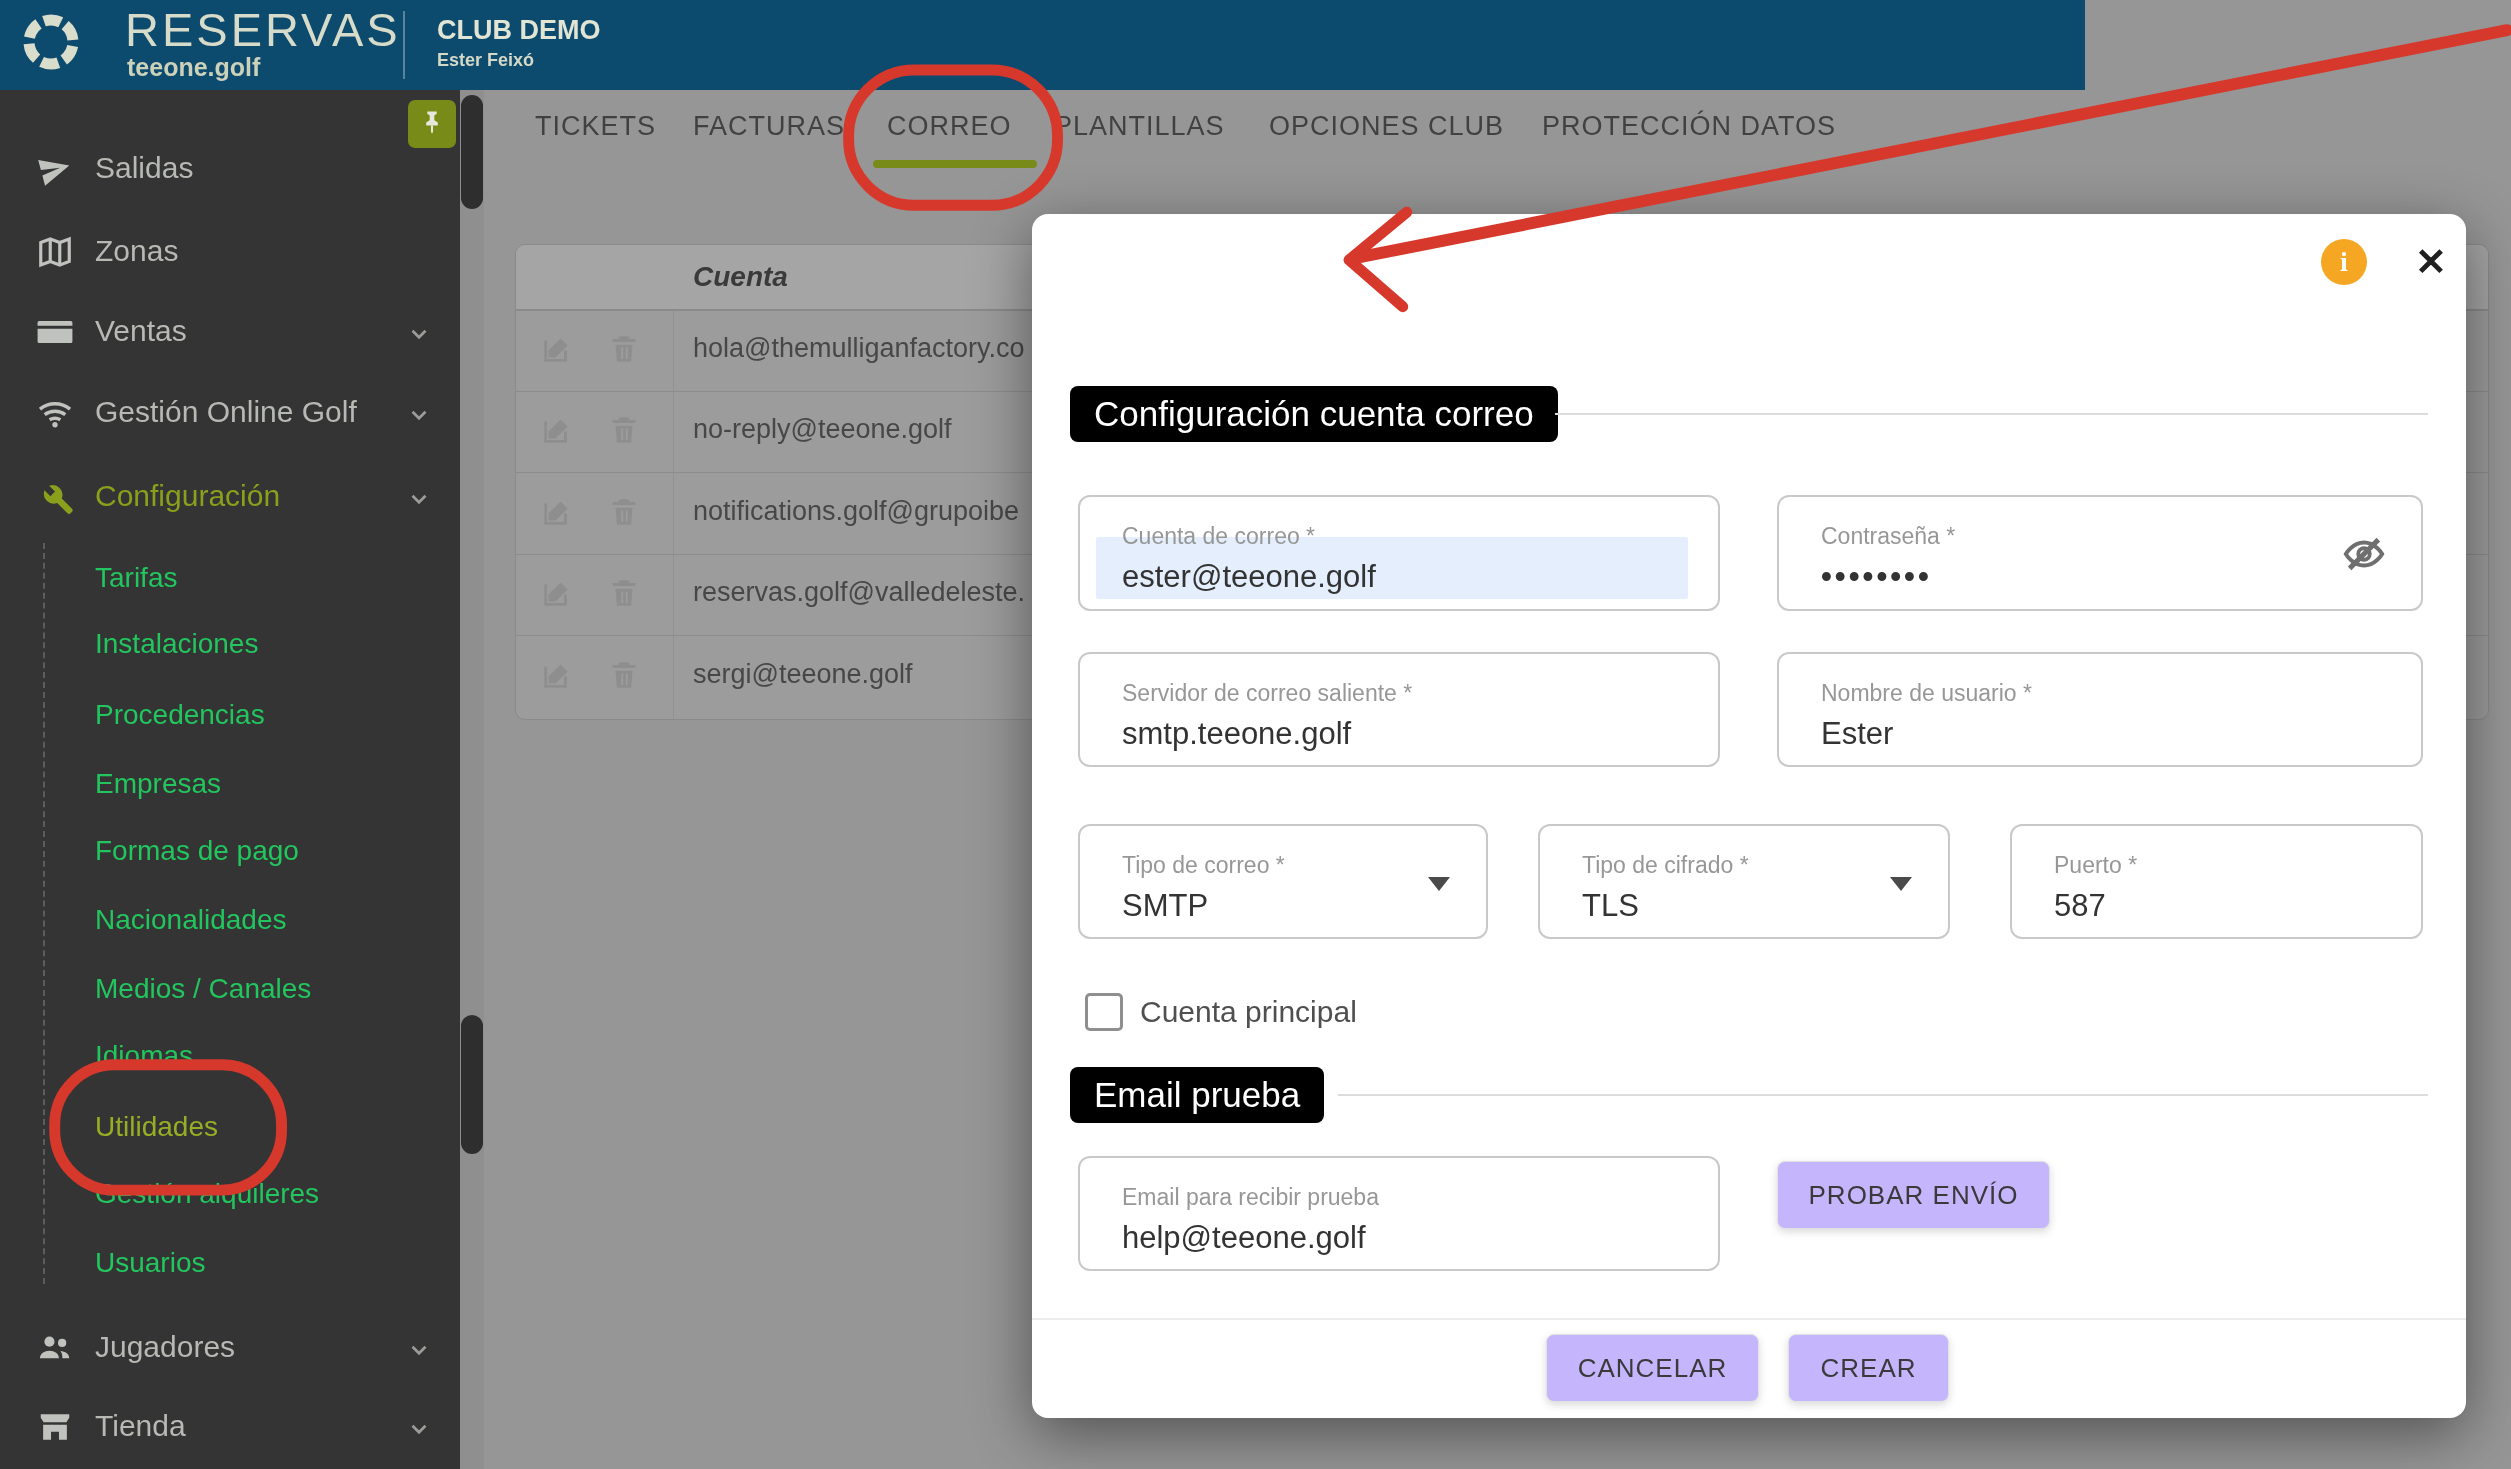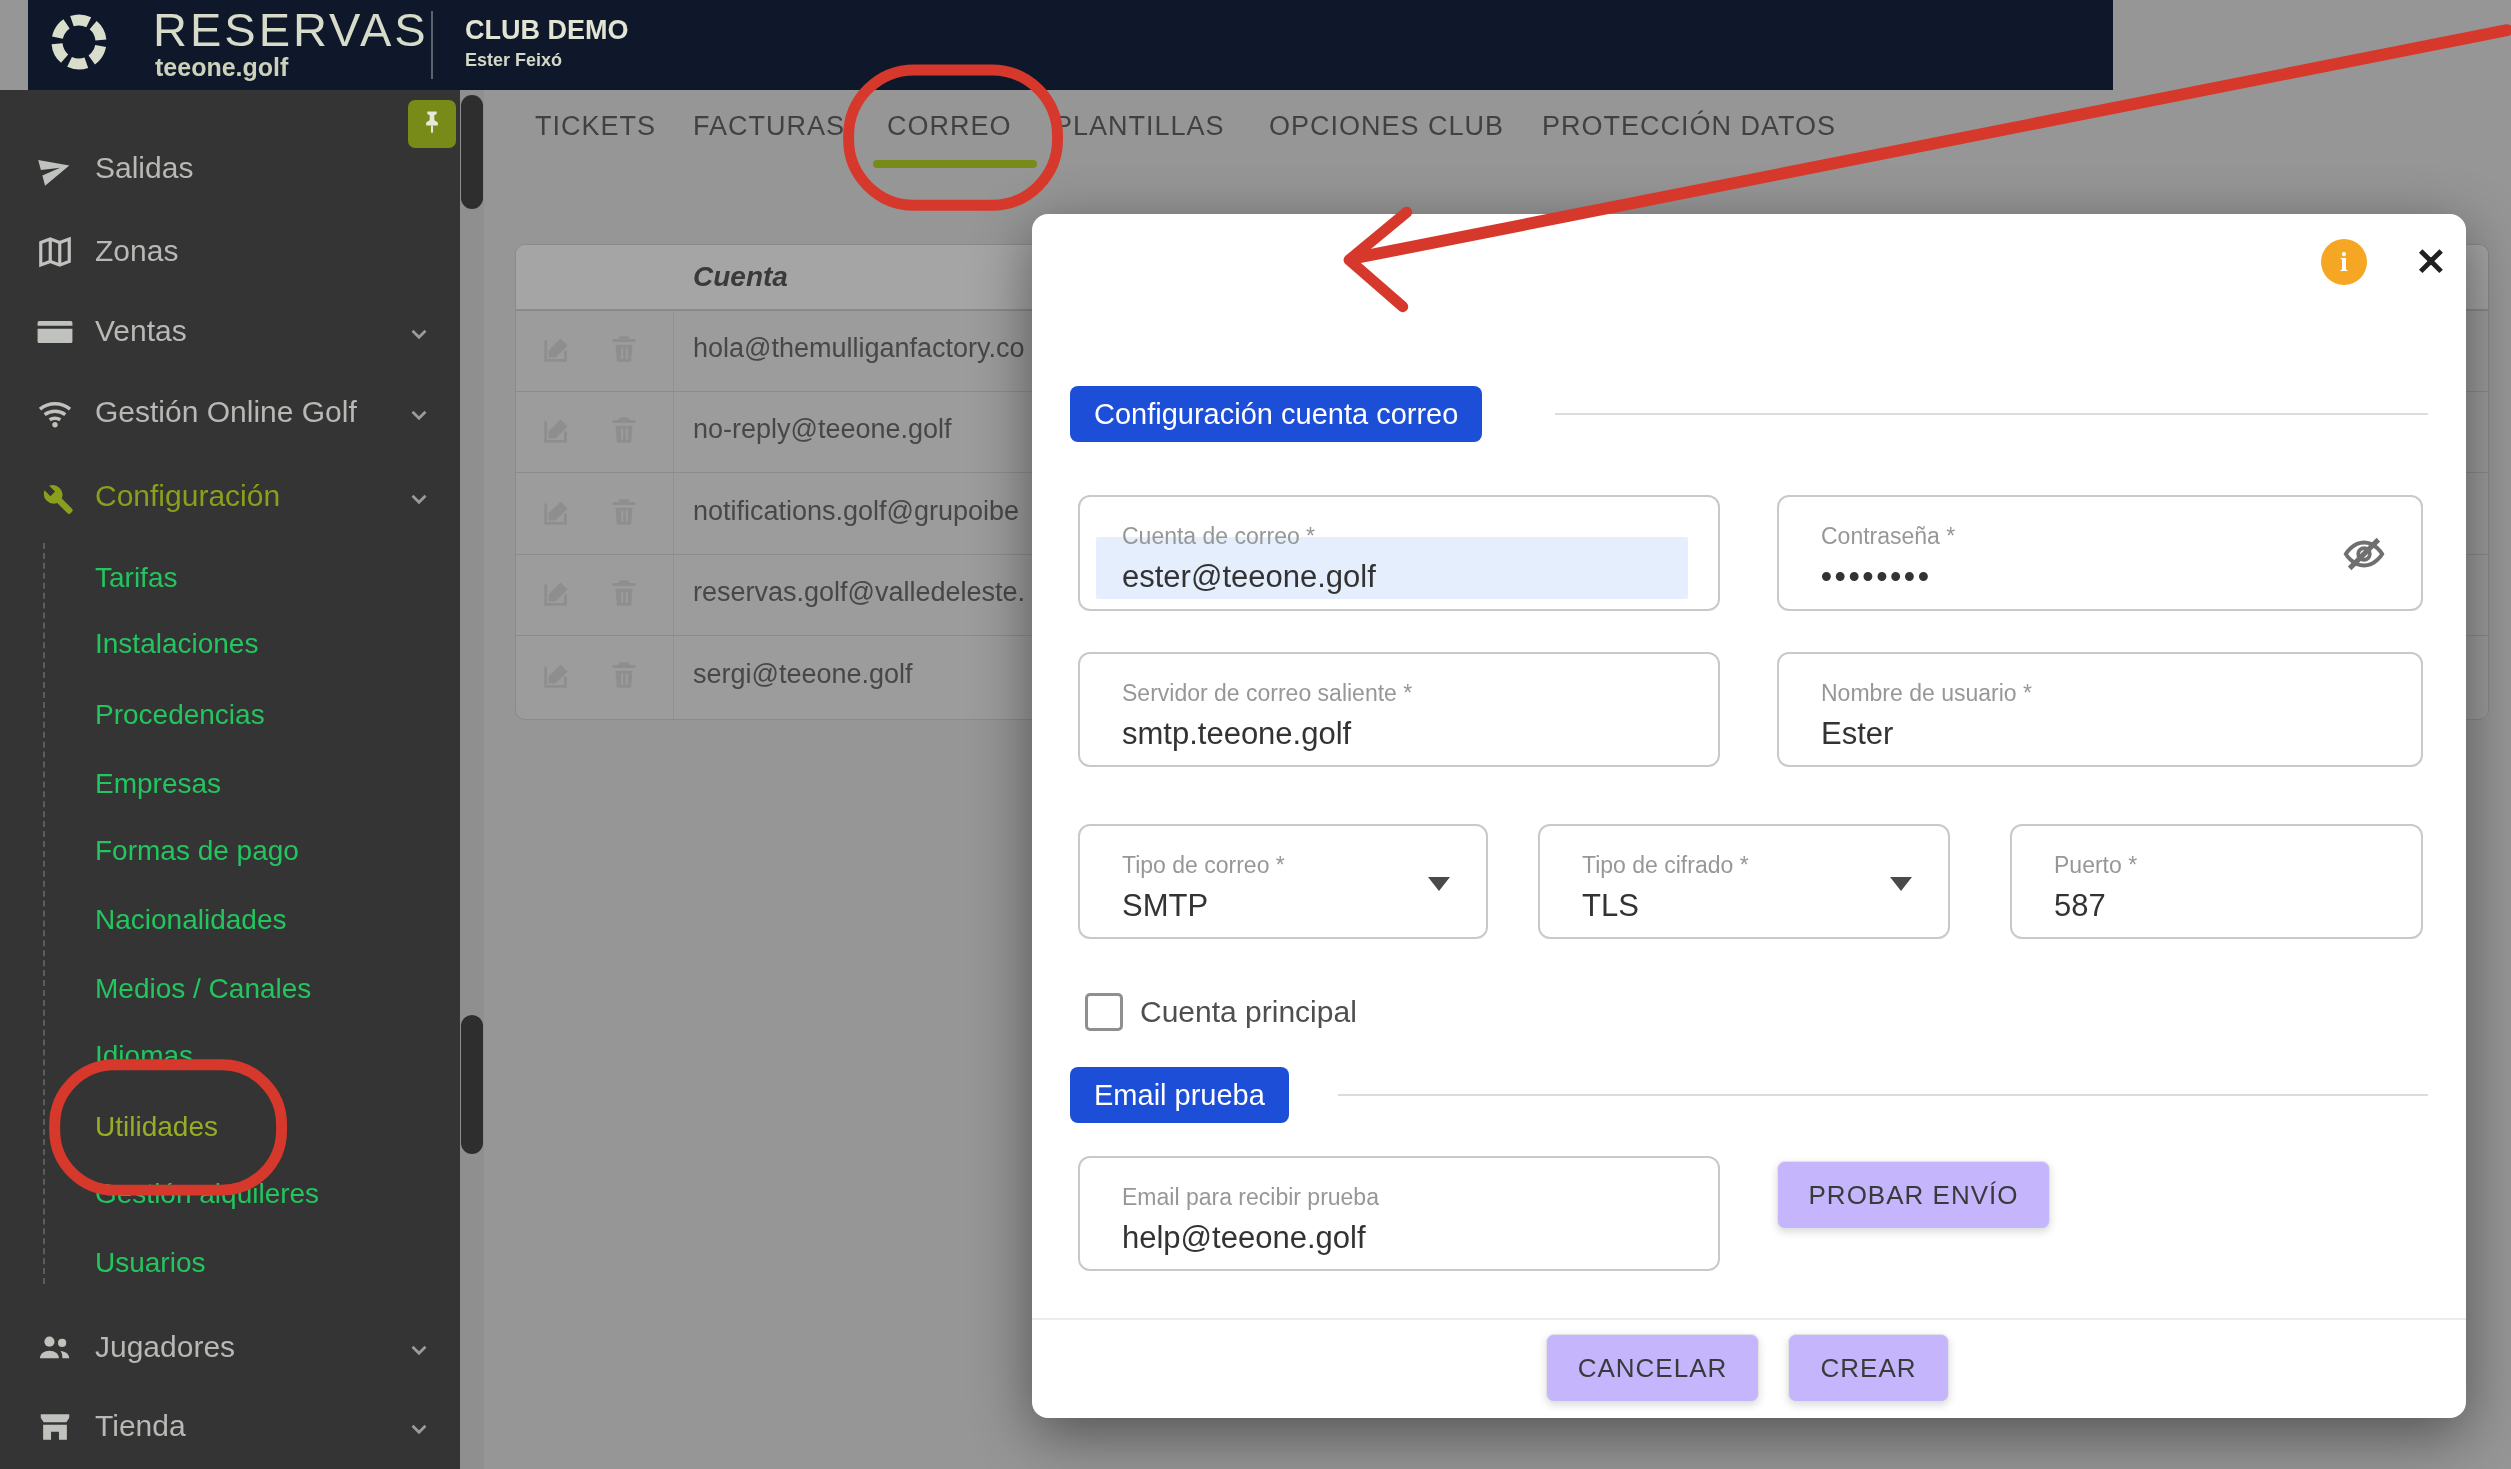--- a/index.html
+++ b/index.html
@@ -1,19 +1,19 @@
 <!DOCTYPE html>
 <html><head>
 <meta charset="utf-8">
 <style>
   html,body{margin:0;padding:0;background:#6e6e6e;}
   #app{position:relative;width:2511px;height:1470px;overflow:hidden;
        background:#969696;font-family:"Liberation Sans",sans-serif;}
   
-  .topbar{position:absolute;left:0;top:0;width:2085px;height:90px;background:#0f172a;margin-left:28px;}
+  .topbar{position:absolute;left:0;top:0;width:2085px;height:90px;background:#0c4a6e;}
   .logo-ring{position:absolute;left:20px;top:11px;}
   .brand{position:absolute;left:125px;top:2px;font-size:47px;font-weight:300;
          letter-spacing:3px;color:#d7dbc9;}
   .brand-sub{position:absolute;left:127px;top:53px;font-size:25px;font-weight:700;color:#ccd1ba;}
   .topbar-divider{position:absolute;left:403px;top:11px;width:2px;height:68px;background:rgba(255,255,255,.32);}
   .club-name{position:absolute;left:437px;top:15px;font-size:27px;font-weight:700;color:#e2e5d4;}
   .user-name{position:absolute;left:437px;top:50px;font-size:18px;color:#d4d8c6;font-weight:bold;}
   
   .sidebar{position:absolute;left:0;top:90px;width:484px;height:1380px;background:#343434;}
   .pin-btn{position:absolute;left:408px;top:10px;width:48px;height:48px;background:#788b18;
@@ -49,21 +49,21 @@
          border-radius:16px;box-shadow:0 16px 60px rgba(0,0,0,.45);z-index:10;}
   .modal-head{position:absolute;left:0;top:0;width:100%;height:97px;background:#f0f0f0;
               border-radius:16px 16px 0 0;border-bottom:1px solid #e2e2e2;}
   .modal-title{position:absolute;left:38px;top:22px;font-size:38px;font-weight:700;color:#222;}
   .info-dot{position:absolute;left:2321px;top:239px;width:46px;height:46px;border-radius:50%;
             background:#f5a623;color:#fff;font-size:28px;font-weight:700;display:flex;
             align-items:center;justify-content:center;z-index:11;cursor:pointer;font-family:"Liberation Serif",serif;}
   .modal-close{position:absolute;left:2408px;top:239px;width:46px;height:46px;color:#202020;
                font-size:38px;font-weight:600;display:flex;align-items:center;justify-content:center;
                z-index:11;cursor:pointer;}
-  .badge{position:absolute;background:#1d4ed8;color:#fff;font-size:29px;border-radius:8px;
+  .badge{position:absolute;background:#000000;color:#fff;font-size:35px;border-radius:8px;
          display:flex;align-items:center;padding:0 24px;height:56px;}
   .sect-line{position:absolute;height:2px;background:#dcdcdc;}
   .field{position:absolute;border:2px solid #c9c9c9;border-radius:12px;background:#fff;}
   .field .flabel{position:absolute;left:42px;top:26px;font-size:23px;color:#979797;white-space:nowrap;}
   .field .fvalue{position:absolute;left:42px;top:62px;font-size:31px;color:#333;white-space:nowrap;}
   .autofill{position:absolute;left:16px;top:40px;right:30px;bottom:10px;background:#e4eefc;border-radius:2px;}
   .field .fvalue.on-top{z-index:2;}
   .caret{position:absolute;right:36px;top:50%;margin-top:-5px;width:0;height:0;
          border-left:11px solid transparent;border-right:11px solid transparent;
          border-top:14px solid #4a4a4a;}

